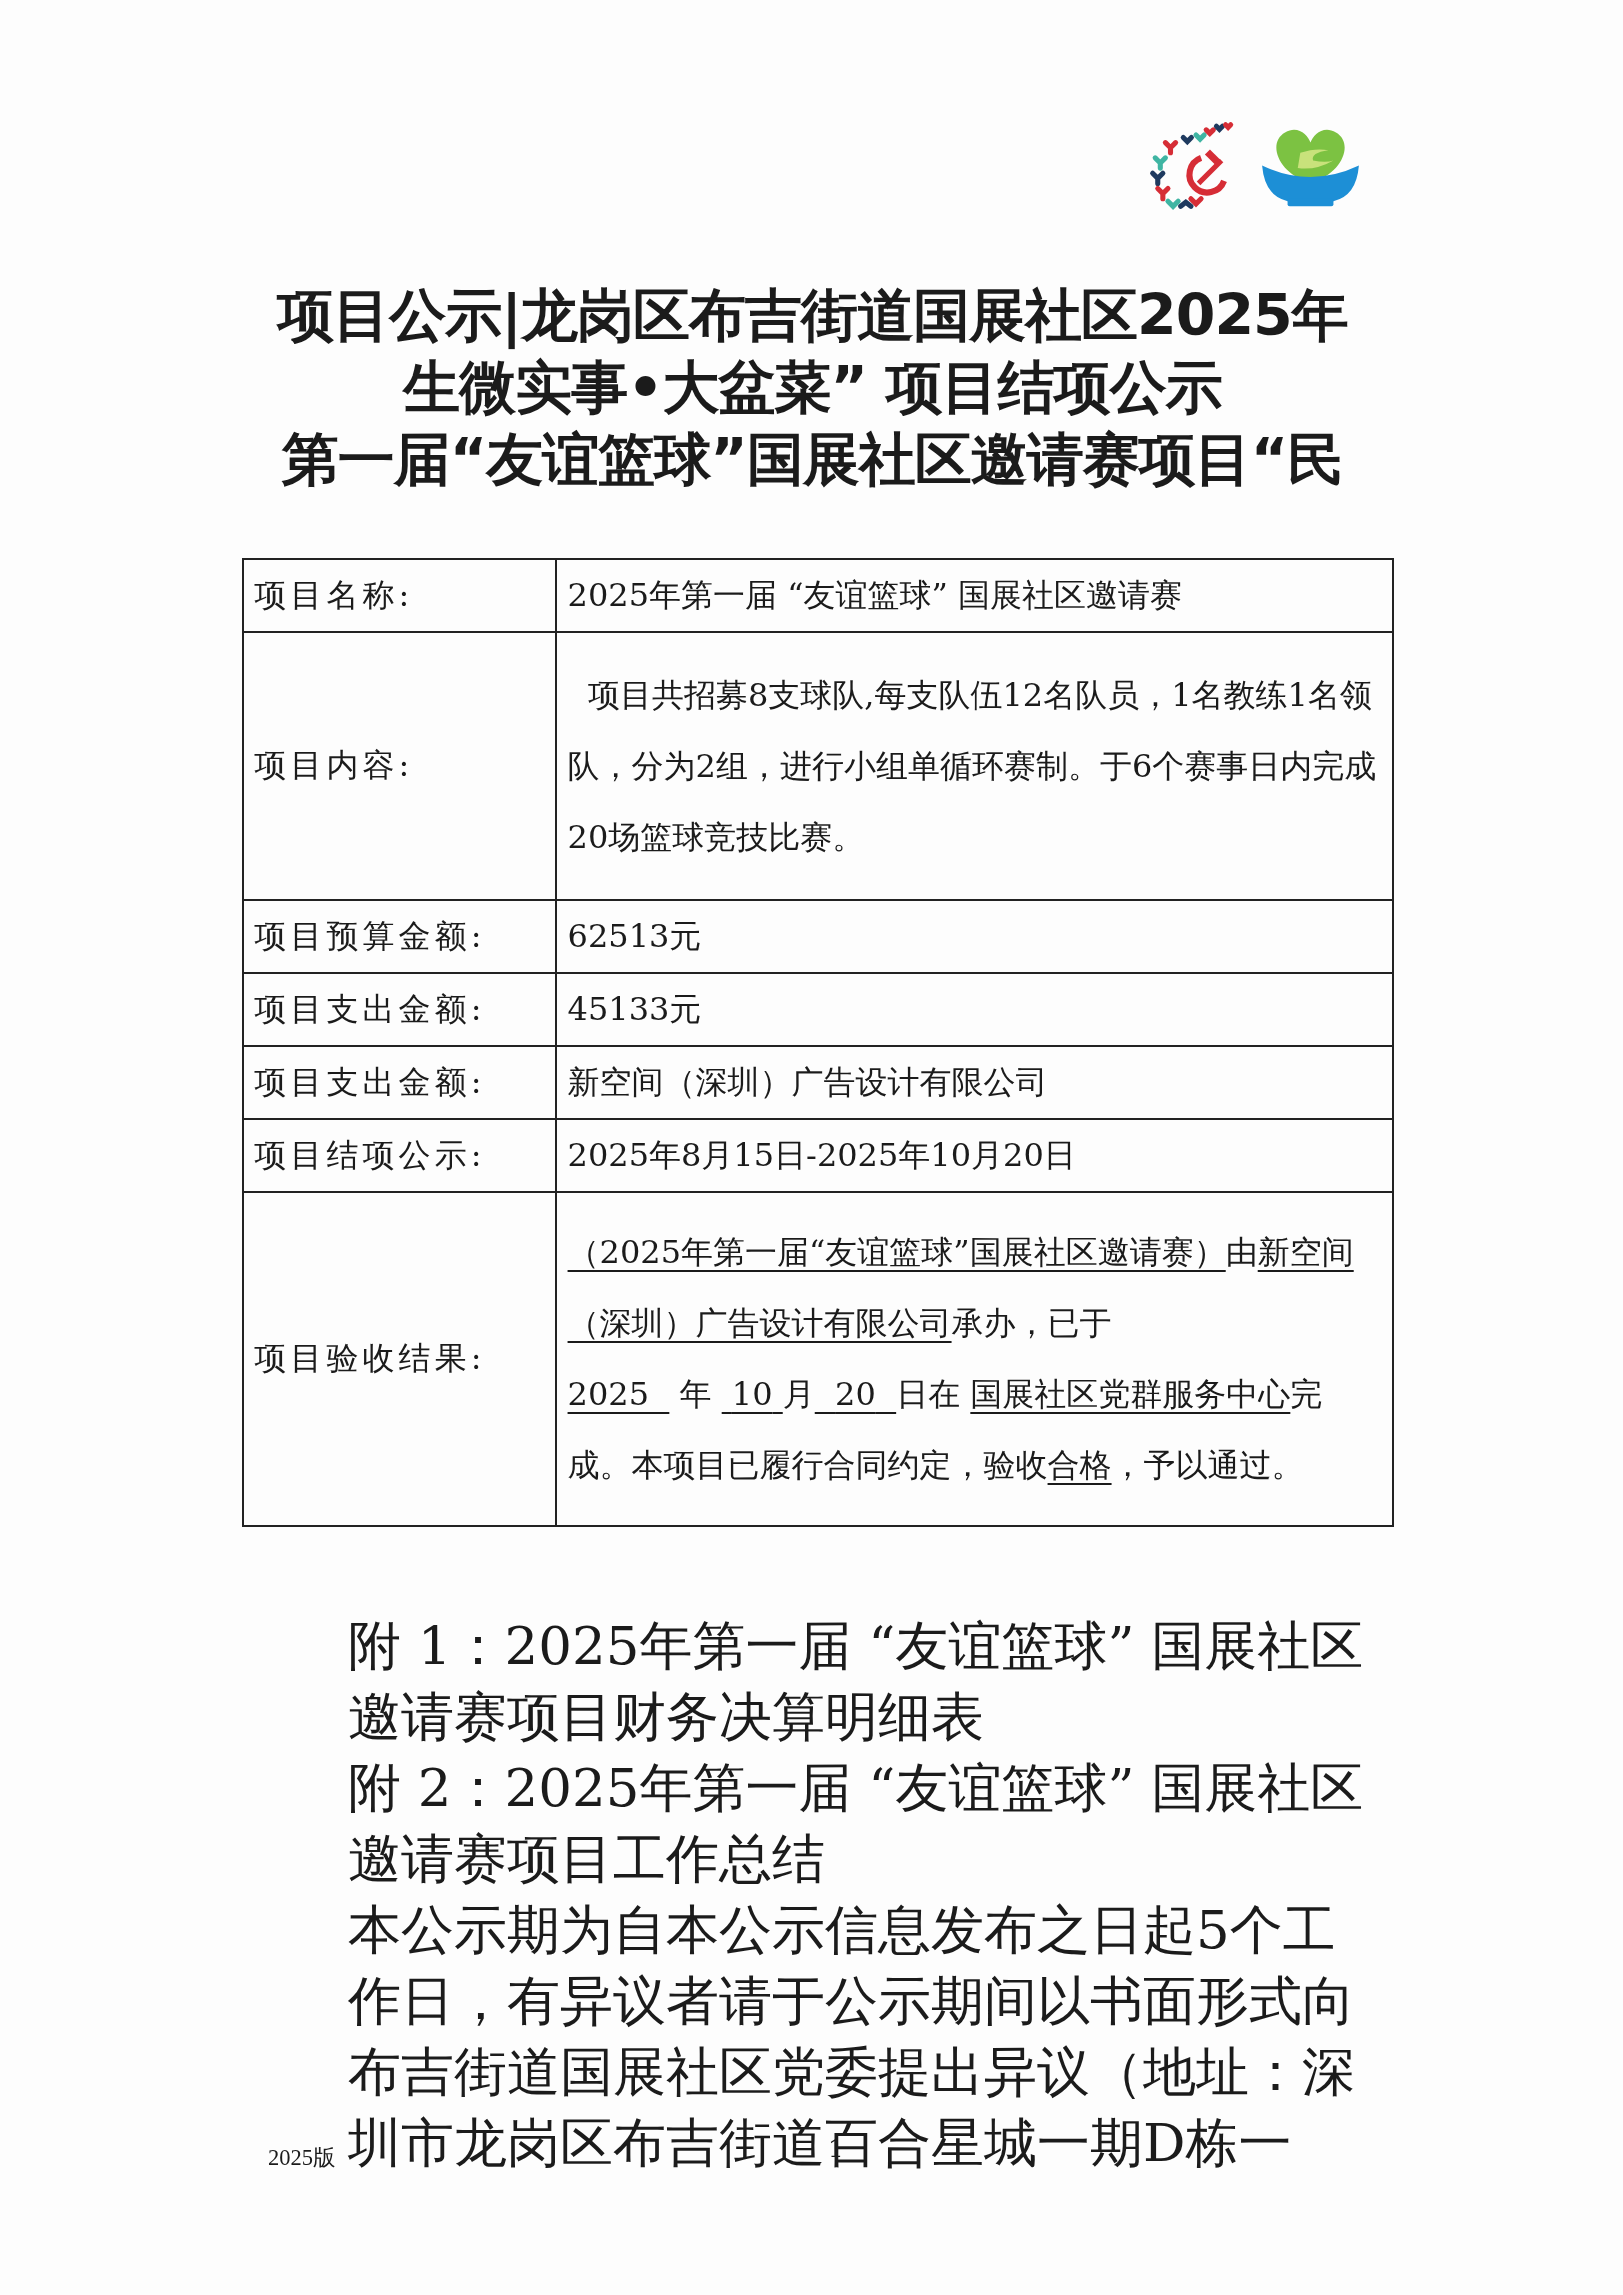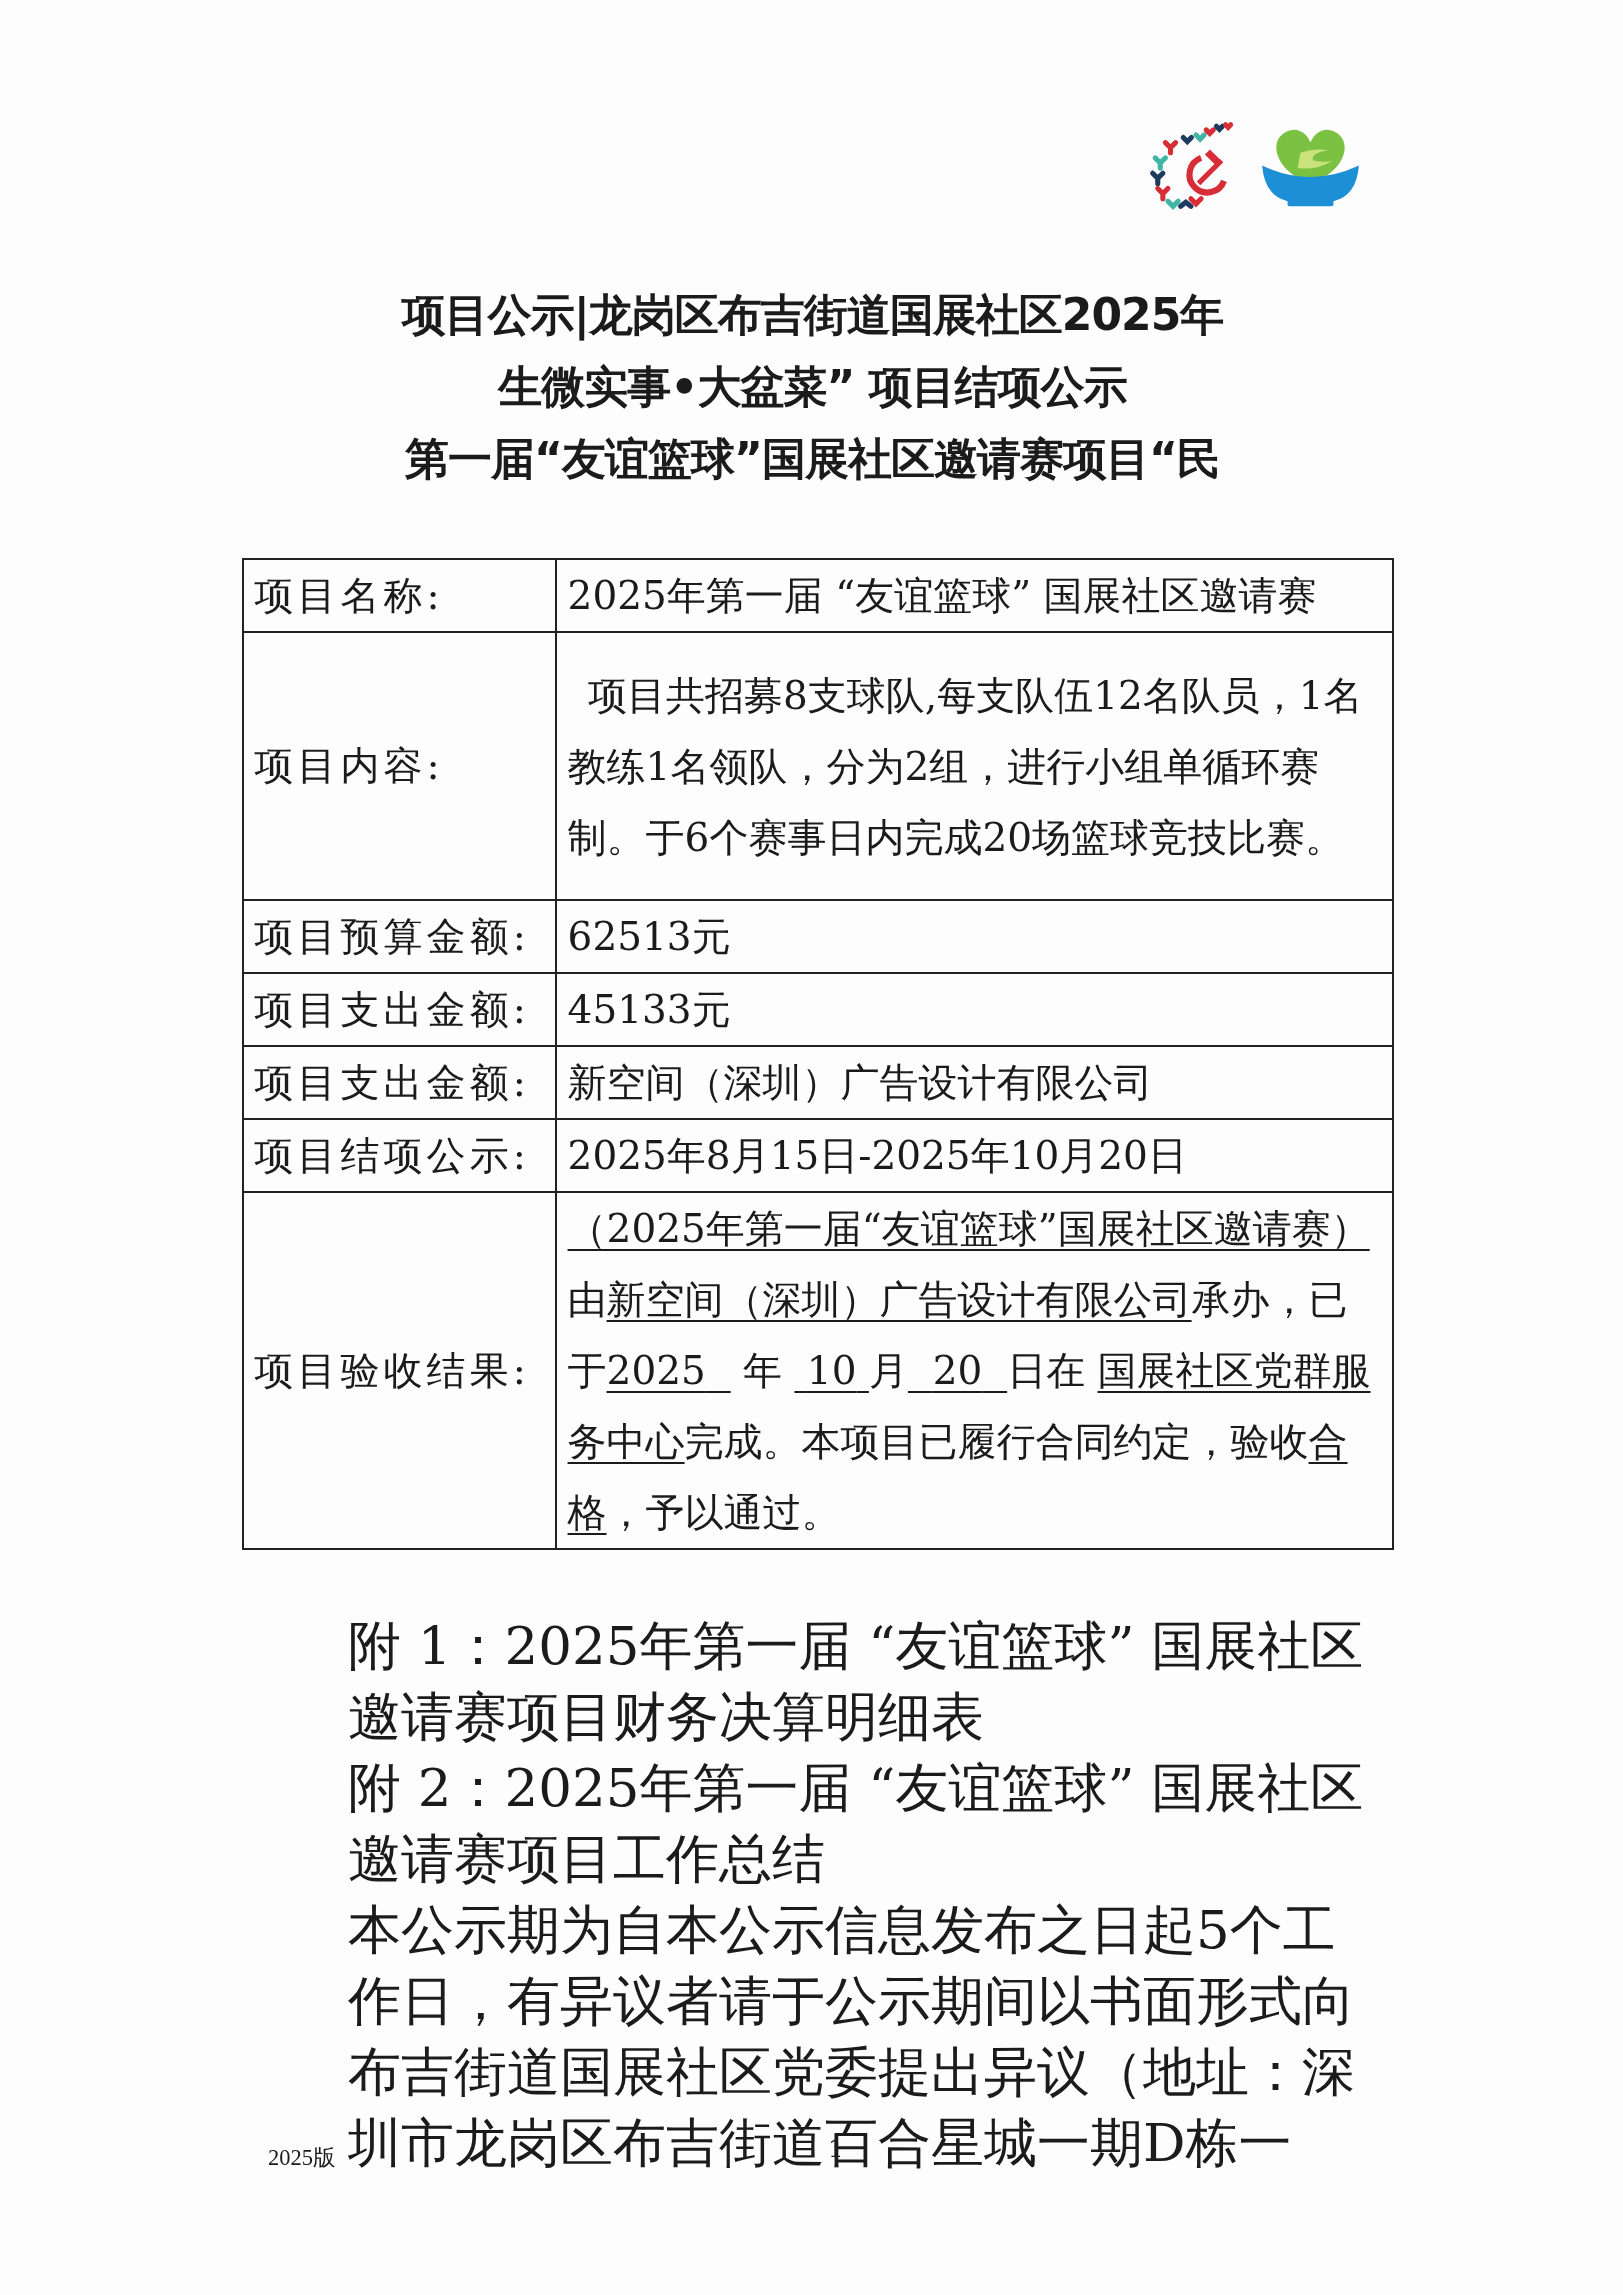--- a/index.html
+++ b/index.html
@@ -4,24 +4,24 @@
 <style>
   html, body { margin:0; padding:0; background:#fdfdfd; }
   body { width:1623px; height:2295px; position:relative; overflow:hidden;
          font-family:"DejaVu Serif","Liberation Serif",serif; color:#1b1b1b; }
   .logos { position:absolute; left:1145px; top:112px; width:225px; height:102px; }
   .logo { position:absolute; top:0; }
   .logo-party { left:0; width:102px; height:102px; }
   .logo-bowl { left:112px; width:107px; height:102px; }
   .title { position:absolute; left:240px; top:279px; width:1145px;
            font-family:"DejaVu Sans","Liberation Sans",sans-serif; font-weight:bold;
-           font-size:44px; line-height:72px; text-align:center; letter-spacing:-1px; }
+           font-size:57px; line-height:72px; text-align:center; letter-spacing:-1px; }
   .title span { display:block; white-space:nowrap; }
   table.info { position:absolute; left:242px; top:558px; width:1152px;
-               border-collapse:collapse; font-size:39px; }
+               border-collapse:collapse; font-size:32px; }
   table.info td { border:2px solid #222; padding:0 10.2px; vertical-align:middle; }
   td.label { width:291px; letter-spacing:4.1px; white-space:nowrap; }
   td.val { line-height:71px; }
   tr.r-name td { height:66px; }
   tr.r-content td { height:266px; }
   tr.r-budget td, tr.r-spend td, tr.r-org td, tr.r-period td { height:65px; }
   tr.r-result td { height:332px; }
   .indent { display:inline-block; width:20.4px; }
   .u { text-decoration:underline; text-underline-offset:7.2px; text-decoration-thickness:2px; }
   .para { position:absolute; left:261px; width:1124px; font-size:53px; line-height:71px; }

